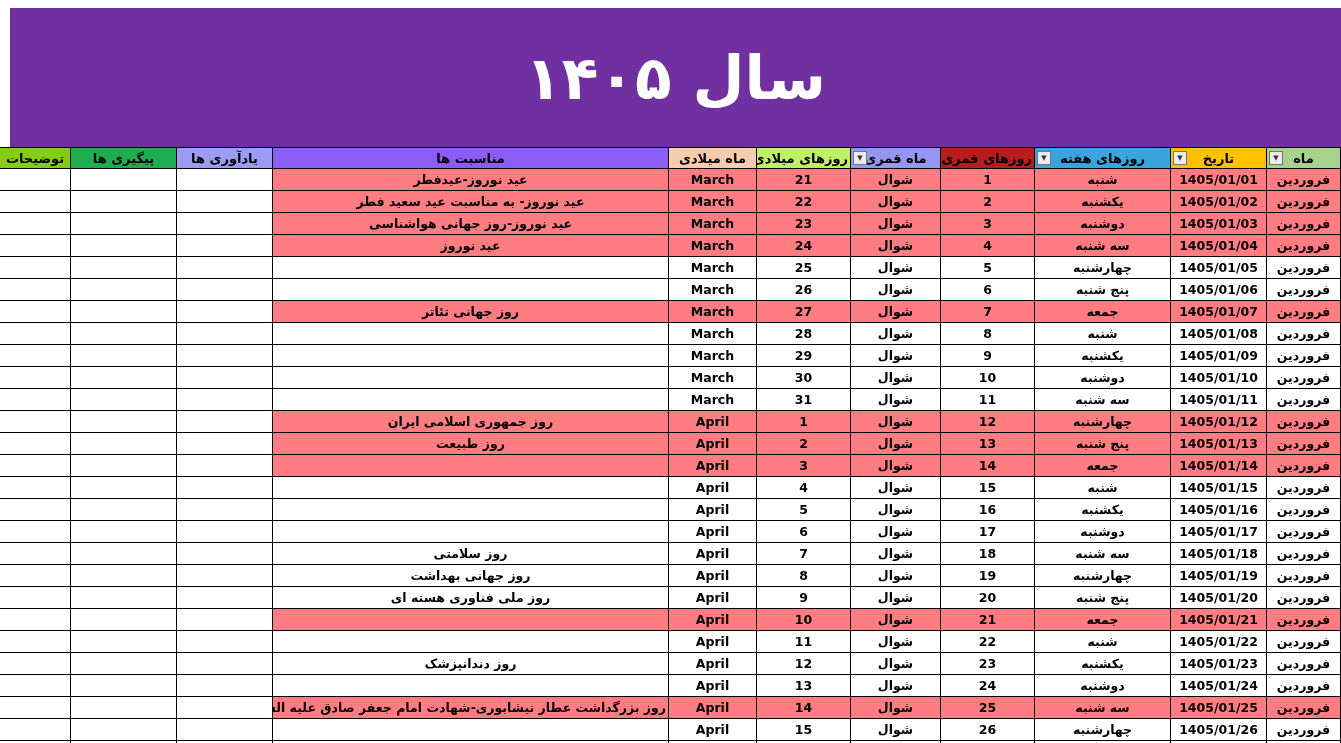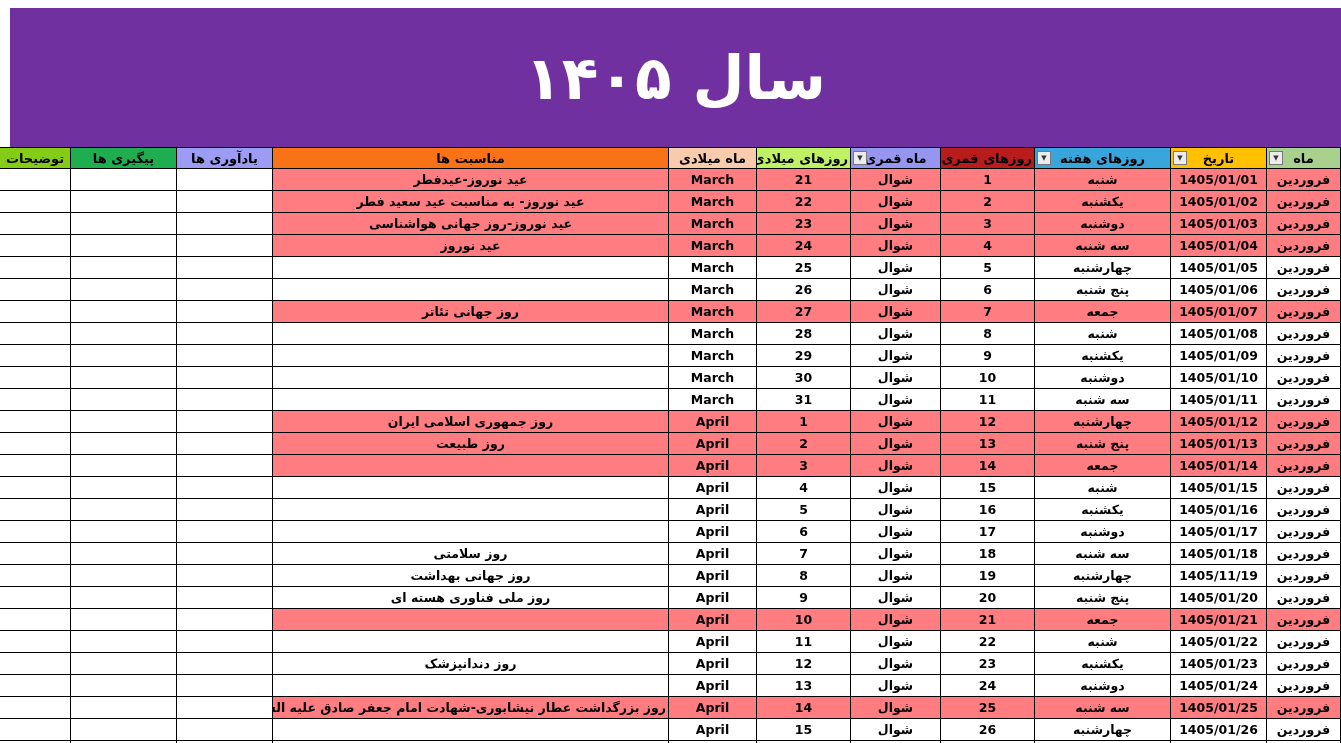--- a/index.html
+++ b/index.html
@@ -88,21 +88,21 @@
         <th style="background: #bef264;">
           <span>روزهای میلادی</span>
           
         </th>
 
         <th style="background: rgb(248, 203, 173);">
           <span>ماه میلادی</span>
           
         </th>
 
-        <th style="background: #f97316;">
+        <th style="background: #8b5cf6;">
           <span>مناسبت ها</span>
           
         </th>
 
         <th style="background: rgb(156, 156, 245); margin-left: 18px;">
           <span>یادآوری ها</span>
           
         </th>
 
         <th style="background: rgb(30, 173, 79);">
@@ -366,21 +366,21 @@
         <td class="gday-cell">7</td>
         <td class="gmonth-cell">April</td>
         <td class="occasion-cell">روز سلامتی</td>
         <td class="reminder-cell"></td>
         <td class="followup-cell"></td>
         <td class="notes-cell"></td>
       </tr>
 
       <tr>
         <td class="month-cell">فروردین</td>
-        <td class="date-cell">1405/11/19</td>
+        <td class="date-cell">1405/01/19</td>
         <td class="weekday-cell">چهارشنبه</td>
         <td class="lday-cell">19</td>
         <td class="lmonth-cell">شوال</td>
         <td class="gday-cell">8</td>
         <td class="gmonth-cell">April</td>
         <td class="occasion-cell">روز جهانی بهداشت</td>
         <td class="reminder-cell"></td>
         <td class="followup-cell"></td>
         <td class="notes-cell"></td>
       </tr>

